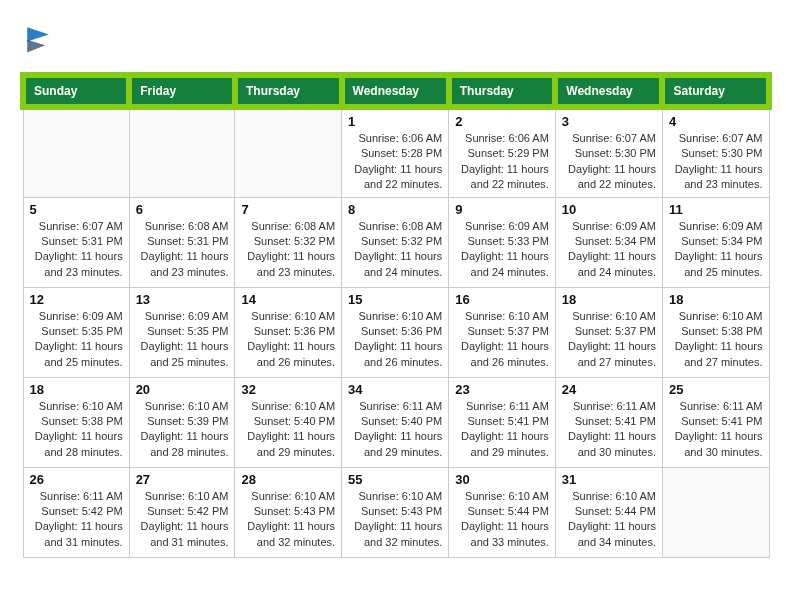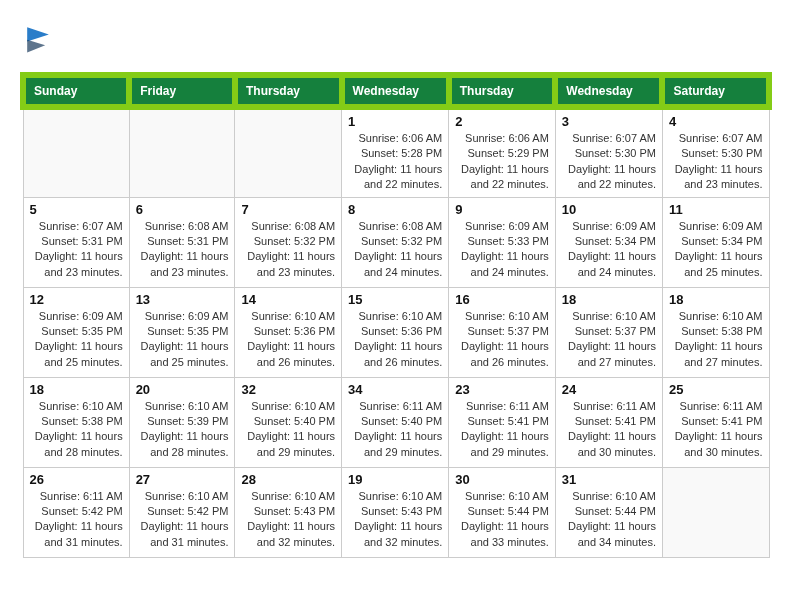--- a/index.html
+++ b/index.html
@@ -325,21 +325,21 @@
 and 31 minutes.</div>
         </td>
         <td>
           <div class="day-num">28</div>
           <div class="day-info" style="white-space: pre-line;">Sunrise: 6:10 AM
 Sunset: 5:43 PM
 Daylight: 11 hours
 and 32 minutes.</div>
         </td>
         <td>
-          <div class="day-num">19</div>
+          <div class="day-num">55</div>
           <div class="day-info" style="white-space: pre-line;">Sunrise: 6:10 AM
 Sunset: 5:43 PM
 Daylight: 11 hours
 and 32 minutes.</div>
         </td>
         <td>
           <div class="day-num">30</div>
           <div class="day-info" style="white-space: pre-line;">Sunrise: 6:10 AM
 Sunset: 5:44 PM
 Daylight: 11 hours

